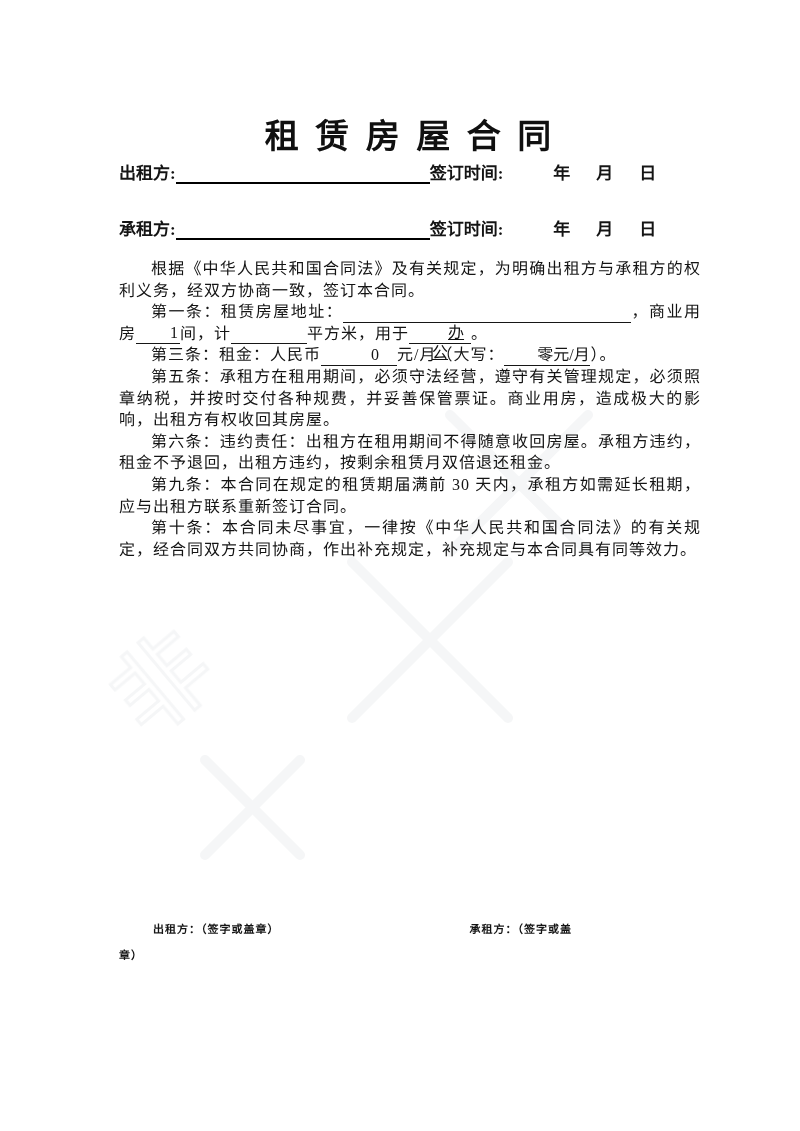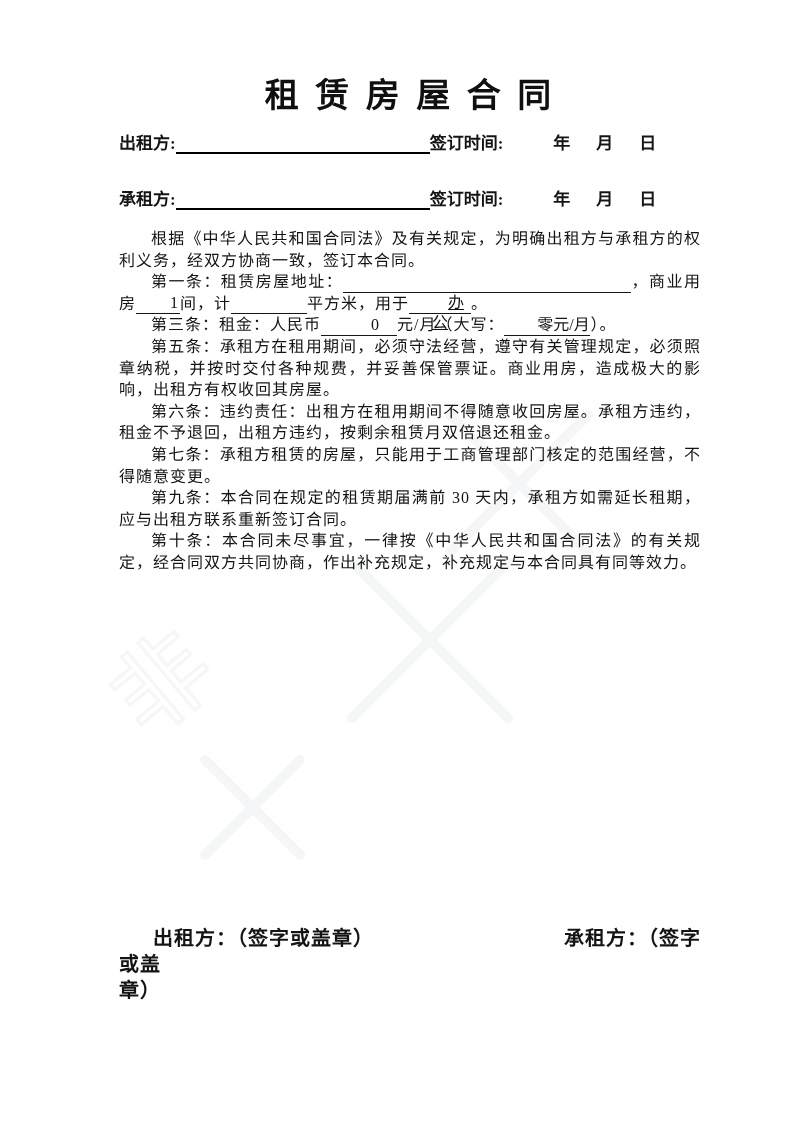--- a/index.html
+++ b/index.html
@@ -5,21 +5,21 @@
   html,body{margin:0;padding:0;}
   body{
     width:800px;height:1131px;background:#ffffff;position:relative;overflow:hidden;
     font-family:"Liberation Serif","DejaVu Serif",serif;color:#141414;
   }
   .page{position:absolute;inset:0;}
   .watermark{position:absolute;left:0;top:0;z-index:0;pointer-events:none;}
   .content{position:absolute;left:119px;top:0;width:582px;height:1131px;z-index:1;}
 
   .doc-title{
-    margin:12px;padding-top:56px;text-align:center;
+    margin:1px;padding-top:108px;text-align:center;
     font-size:34px;font-weight:bold;letter-spacing:4px;color:#101010;
   }
 
   .party-row{display:flex;align-items:flex-end;font-weight:bold;font-size:17px;height:25px;}
   .party-row.first{}
   .party-row.second{margin-top:31px;}
   .fill-line{display:inline-block;width:254px;height:22px;border-bottom:2px solid #000;}
   .ymd{margin-left:26px;}
   .ymd-first{margin-left:50px;}
 
@@ -31,21 +31,21 @@
     display:inline-block;vertical-align:bottom;height:20px;line-height:20px;
     border-bottom:1px solid #161616;text-align:center;letter-spacing:0;
   }
   .w-address{width:288px;} .w-rooms{width:44px;} .w-area{width:76px;} .w-usage{width:62px;text-decoration:underline;}
   .w-term{width:42px;} .w-sy{width:84px;} .w-sm{width:56px;}
   .w-ey{width:66px;} .w-em{width:50px;} .w-ed{width:56px;margin:0 5px;}
   .w-rent{width:76px;} .w-rentcn{width:86px;}
 
   .signature{
     position:absolute;top:905px;left:0;width:582px;
-    font-weight:bold;font-size:20px;line-height:26px;text-indent:34px;letter-spacing:1px;
+    font-weight:bold;font-size:11px;line-height:26px;text-indent:34px;letter-spacing:1px;
   }
   .sig-spacer{display:inline-block;width:190px;}
 </style>
 </head>
 <body>
 
 <div class="page">
 
   <svg class="watermark" width="800" height="1131" viewBox="0 0 800 1131">
     <g stroke="#99a2ad" stroke-width="10" opacity="0.10" fill="none" stroke-linecap="round">
@@ -89,21 +89,20 @@
         <span>第一条：租赁房屋地址：</span><span class="blank w-address"></span><span>，商业用房</span><span class="blank w-rooms">1</span><span>间，计</span><span class="blank w-area"></span><span>平方米，用于</span><span class="blank w-usage">办公</span><span>。</span>
       </p>
 
 
       <p>
         <span>第三条：租金：人民币</span><span class="blank w-rent">0</span><span>元/月（大写：</span><span class="blank w-rentcn">零元/月</span><span>）。</span>
       </p>
 
       <p>第五条：承租方在租用期间，必须守法经营，遵守有关管理规定，必须照章纳税，并按时交付各种规费，并妥善保管票证。商业用房，造成极大的影响，出租方有权收回其房屋。</p>
       <p>第六条：违约责任：出租方在租用期间不得随意收回房屋。承租方违约，租金不予退回，出租方违约，按剩余租赁月双倍退还租金。</p>
-      <p>第七条：承租方租赁的房屋，只能用于工商管理部门核定的范围经营，不得随意变更。</p>
       <p>第九条：本合同在规定的租赁期届满前 30 天内，承租方如需延长租期，应与出租方联系重新签订合同。</p>
       <p>第十条：本合同未尽事宜，一律按《中华人民共和国合同法》的有关规定，经合同双方共同协商，作出补充规定，补充规定与本合同具有同等效力。</p>
 
     </div>
 
     <p class="signature">
       <span>出租方：（签字或盖章）</span><span class="sig-spacer"></span><span>承租方：（签字或盖</span><br>
       <span>章）</span>
     </p>
 

